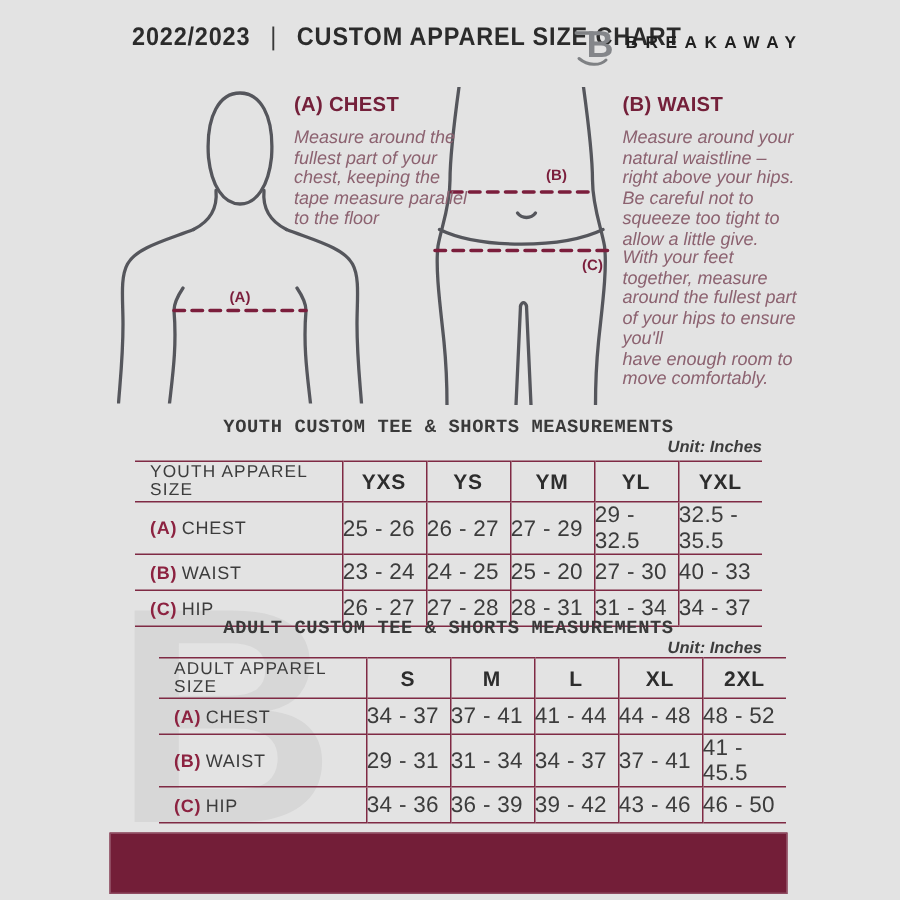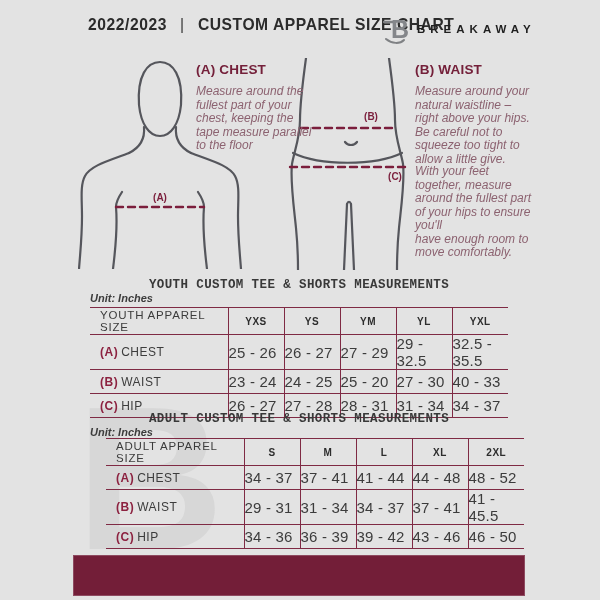--- a/index.html
+++ b/index.html
@@ -24,34 +24,34 @@
   .blockC{left:415px;top:165px;}
 
   
   .fig path{fill:none;stroke:#55565c;stroke-width:2.2;stroke-linecap:round;}
   .fig .dash{stroke:#7b1e3c;stroke-width:2.4;stroke-dasharray:7 5;}
   .fig text{font-family:"Liberation Sans",sans-serif;font-size:10px;font-weight:bold;fill:#7b1e3c;}
 
   
   .sec-title{left:90px;width:418px;text-align:center;font-size:12.5px;font-weight:bold;
              color:#393939;letter-spacing:.4px;font-family:Liberation Mono, monospace;}
-  .sec-unit{left:90px;width:418px;text-align:left;font-size:11px;font-weight:bold;
+  .sec-unit{left:90px;width:418px;text-align:right;font-size:11px;font-weight:bold;
             font-style:italic;color:#3c3c3c;}
 
   
   .size-table{border-collapse:collapse;width:418px;table-layout:fixed;background:transparent;}
   .size-table col.c0{width:138px;}
   .size-table col.cn{width:56px;}
   .size-table th,.size-table td{border-top:1.6px solid #7f2a44;padding:0;height:23px;
             font-weight:normal;color:#3c3c3c;background:transparent;}
   .size-table tr.head th{height:26px;}
   .size-table tr.last td{border-bottom:1.6px solid #7f2a44;}
   .size-table th+th,.size-table td+td{border-left:1.2px solid #7f2a44;}
   .size-table .rowhead{text-align:left;padding-left:10px;font-size:11.5px;letter-spacing:.8px;}
-  .size-table .sz{text-align:center;font-size:10px;font-weight:bold;color:#2d2d2d;letter-spacing:.5px;}
+  .size-table .sz{text-align:center;font-size:14px;font-weight:bold;color:#2d2d2d;letter-spacing:.5px;}
   .size-table .rowlabel{text-align:left;padding-left:10px;font-size:12px;letter-spacing:.5px;}
   .size-table .rowlabel .key{font-weight:bold;color:#8c2240;margin-right:3px;}
   .size-table .val{font-size:15px;letter-spacing:.2px;}
   .tbl-youth{left:90px;top:307px;}
   .tbl-adult{left:106px;top:438px;}
 
   
   .watermark{left:76px;top:398px;font-size:205px;line-height:.78;font-weight:bold;
              color:#d7d7d7;letter-spacing:0;user-select:none;}
   .footer-bar{left:73px;top:555px;width:452px;height:41px;background:#731e38;

